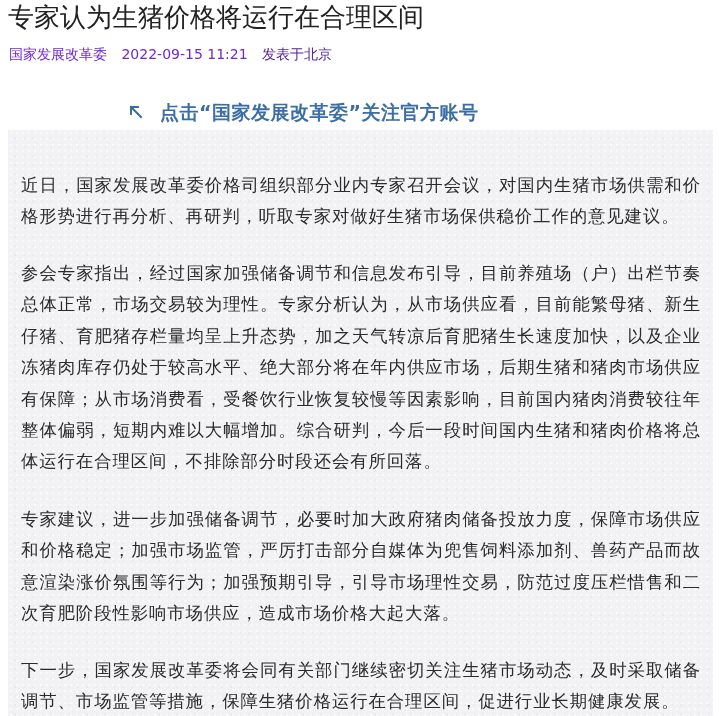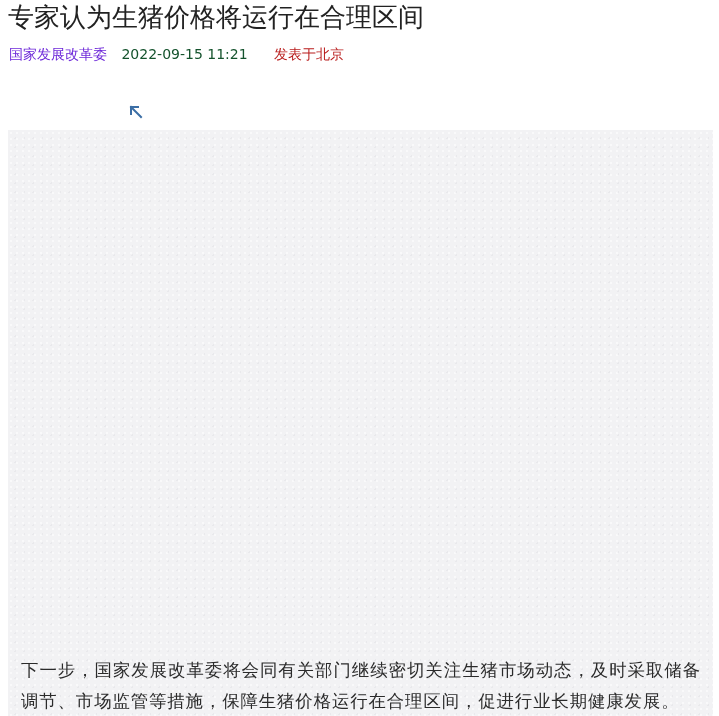--- a/index.html
+++ b/index.html
@@ -27,22 +27,22 @@
     }
     .meta {
       position: absolute;
       left: 9px;
       top: 44px;
       font-size: 14px;
       line-height: 20px;
       white-space: nowrap;
     }
     .meta .author { color: #6d28d9; }
-    .meta .date { color: #14532d; margin-left: 10px; }
-    .meta .loc { color: #b91c1c; margin-left: 22px; }
+    .meta .date { color: #6d28d9; margin-left: 10px; }
+    .meta .loc { color: #4c1d95; margin-left: 10px; }
     .follow-banner {
       position: absolute;
       left: 128px;
       top: 98px;
       font-size: 19px;
       line-height: 28px;
       color: #3b6ea5;
       white-space: nowrap;
       font-weight: bold;
       letter-spacing: 0.5px;
@@ -91,18 +91,21 @@
   <span class="author">国家发展改革委</span>
   <span class="date">2022-09-15 11:21</span>
   <span class="loc">发表于北京</span>
 </div>
 
 <div class="follow-banner">
   <span class="arrow">
     <svg width="16" height="16" viewBox="0 0 16 16" style="vertical-align:-1px">
       <path d="M3 3 L13 13 M3 3 L3 10 M3 3 L10 3" stroke="#3b6ea5" stroke-width="2" fill="none" stroke-linecap="square"></path>
     </svg>
-  </span>
+  </span><span>点击“国家发展改革委”关注官方账号</span>
 </div>
 
 <div class="content-box">
+  <p class="para p1">近日，国家发展改革委价格司组织部分业内专家召开会议，对国内生猪市场供需和价格形势进行再分析、再研判，听取专家对做好生猪市场保供稳价工作的意见建议。</p>
+  <p class="para p2">参会专家指出，经过国家加强储备调节和信息发布引导，目前养殖场（户）出栏节奏总体正常，市场交易较为理性。专家分析认为，从市场供应看，目前能繁母猪、新生仔猪、育肥猪存栏量均呈上升态势，加之天气转凉后育肥猪生长速度加快，以及企业冻猪肉库存仍处于较高水平、绝大部分将在年内供应市场，后期生猪和猪肉市场供应有保障；从市场消费看，受餐饮行业恢复较慢等因素影响，目前国内猪肉消费较往年整体偏弱，短期内难以大幅增加。综合研判，今后一段时间国内生猪和猪肉价格将总体运行在合理区间，不排除部分时段还会有所回落。</p>
+  <p class="para p3">专家建议，进一步加强储备调节，必要时加大政府猪肉储备投放力度，保障市场供应和价格稳定；加强市场监管，严厉打击部分自媒体为兜售饲料添加剂、兽药产品而故意渲染涨价氛围等行为；加强预期引导，引导市场理性交易，防范过度压栏惜售和二次育肥阶段性影响市场供应，造成市场价格大起大落。</p>
   <p class="para p4">下一步，国家发展改革委将会同有关部门继续密切关注生猪市场动态，及时采取储备调节、市场监管等措施，保障生猪价格运行在合理区间，促进行业长期健康发展。</p>
 </div>
 
 </body></html>

